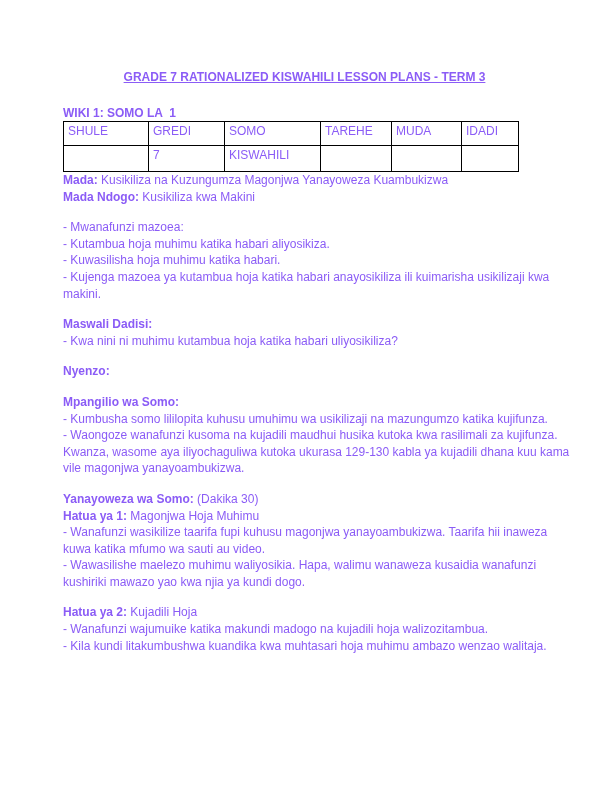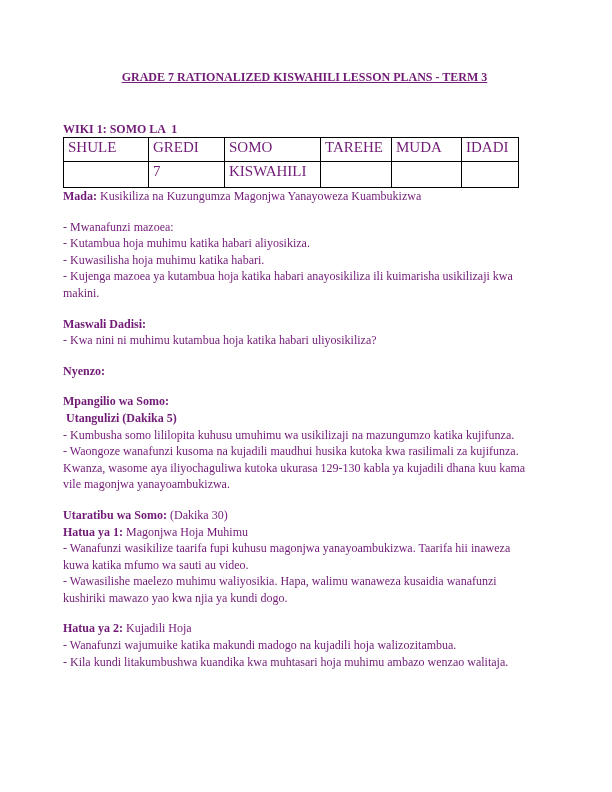--- a/index.html
+++ b/index.html
@@ -1,48 +1,48 @@
 <!DOCTYPE html>
 <html><head>
 <meta charset="utf-8">
 <style>
   * { margin:0; padding:0; box-sizing:border-box; }
   html, body { background:#ffffff; }
   .page {
     width:612px; height:792px;
-    background:#ffffff; color:#701a75;
-    font-family:Liberation Serif, serif;
+    background:#ffffff; color:#8b5cf6;
+    font-family:Liberation Sans, sans-serif;
     font-size:12px;
     padding:69px 66px 0 63px;
     overflow:hidden;
     position:relative;
   }
   .title {
     text-align:center;
     font-weight:bold;
     text-decoration:underline;
     line-height:17px;
     white-space:pre;
   }
   .week {
     font-weight:bold;
-    margin-top:35px;
+    margin-top:19px;
     line-height:16px;
     white-space:pre;
   }
   table.info {
     border-collapse:collapse;
     table-layout:fixed;
     width:455px;
     margin-top:0px;
   }
   table.info th, table.info td {
     border:1px solid #000000;
     font-weight:normal;
-    font-size:15px;
+    font-size:12px;
     text-align:left;
     vertical-align:top;
     padding:2px 4px;
     line-height:15px;
     white-space:pre;
     overflow:hidden;
   }
   table.info thead tr { height:24px; }
   table.info tbody tr { height:26px; }
   col.c0 { width:85px; }
@@ -95,40 +95,40 @@
           <td>KISWAHILI</td>
           <td></td>
           <td></td>
           <td></td>
         </tr>
     </tbody>
   </table>
 
   <div class="lines" id="lines">
       <div class="line"><span class="b">Mada:</span><span> Kusikiliza na Kuzungumza Magonjwa Yanayoweza Kuambukizwa</span></div>
+      <div class="line"><span class="b">Mada Ndogo:</span><span> Kusikiliza kwa Makini</span></div>
       <div class="line blank"></div>
       <div class="line"><span>- Mwanafunzi mazoea:</span></div>
       <div class="line"><span>- Kutambua hoja muhimu katika habari aliyosikiza.</span></div>
       <div class="line"><span>- Kuwasilisha hoja muhimu katika habari.</span></div>
       <div class="line"><span>- Kujenga mazoea ya kutambua hoja katika habari anayosikiliza ili kuimarisha usikilizaji kwa</span></div>
       <div class="line"><span>makini.</span></div>
       <div class="line blank"></div>
       <div class="line"><span class="b">Maswali Dadisi:</span></div>
       <div class="line"><span>- Kwa nini ni muhimu kutambua hoja katika habari uliyosikiliza?</span></div>
       <div class="line blank"></div>
       <div class="line"><span class="b">Nyenzo:</span></div>
       <div class="line blank"></div>
       <div class="line"><span class="b">Mpangilio wa Somo:</span></div>
-      <div class="line"><span class="b"> Utangulizi (Dakika 5)</span></div>
       <div class="line"><span>- Kumbusha somo lililopita kuhusu umuhimu wa usikilizaji na mazungumzo katika kujifunza.</span></div>
       <div class="line"><span>- Waongoze wanafunzi kusoma na kujadili maudhui husika kutoka kwa rasilimali za kujifunza.</span></div>
       <div class="line"><span>Kwanza, wasome aya iliyochaguliwa kutoka ukurasa 129-130 kabla ya kujadili dhana kuu kama</span></div>
       <div class="line"><span>vile magonjwa yanayoambukizwa.</span></div>
       <div class="line blank"></div>
-      <div class="line"><span class="b">Utaratibu wa Somo:</span><span> (Dakika 30)</span></div>
+      <div class="line"><span class="b">Yanayoweza wa Somo:</span><span> (Dakika 30)</span></div>
       <div class="line"><span class="b">Hatua ya 1:</span><span> Magonjwa Hoja Muhimu</span></div>
       <div class="line"><span>- Wanafunzi wasikilize taarifa fupi kuhusu magonjwa yanayoambukizwa. Taarifa hii inaweza</span></div>
       <div class="line"><span>kuwa katika mfumo wa sauti au video.</span></div>
       <div class="line"><span>- Wawasilishe maelezo muhimu waliyosikia. Hapa, walimu wanaweza kusaidia wanafunzi</span></div>
       <div class="line"><span>kushiriki mawazo yao kwa njia ya kundi dogo.</span></div>
       <div class="line blank"></div>
       <div class="line"><span class="b">Hatua ya 2:</span><span> Kujadili Hoja</span></div>
       <div class="line"><span>- Wanafunzi wajumuike katika makundi madogo na kujadili hoja walizozitambua.</span></div>
       <div class="line"><span>- Kila kundi litakumbushwa kuandika kwa muhtasari hoja muhimu ambazo wenzao walitaja.</span></div>
     </div>

